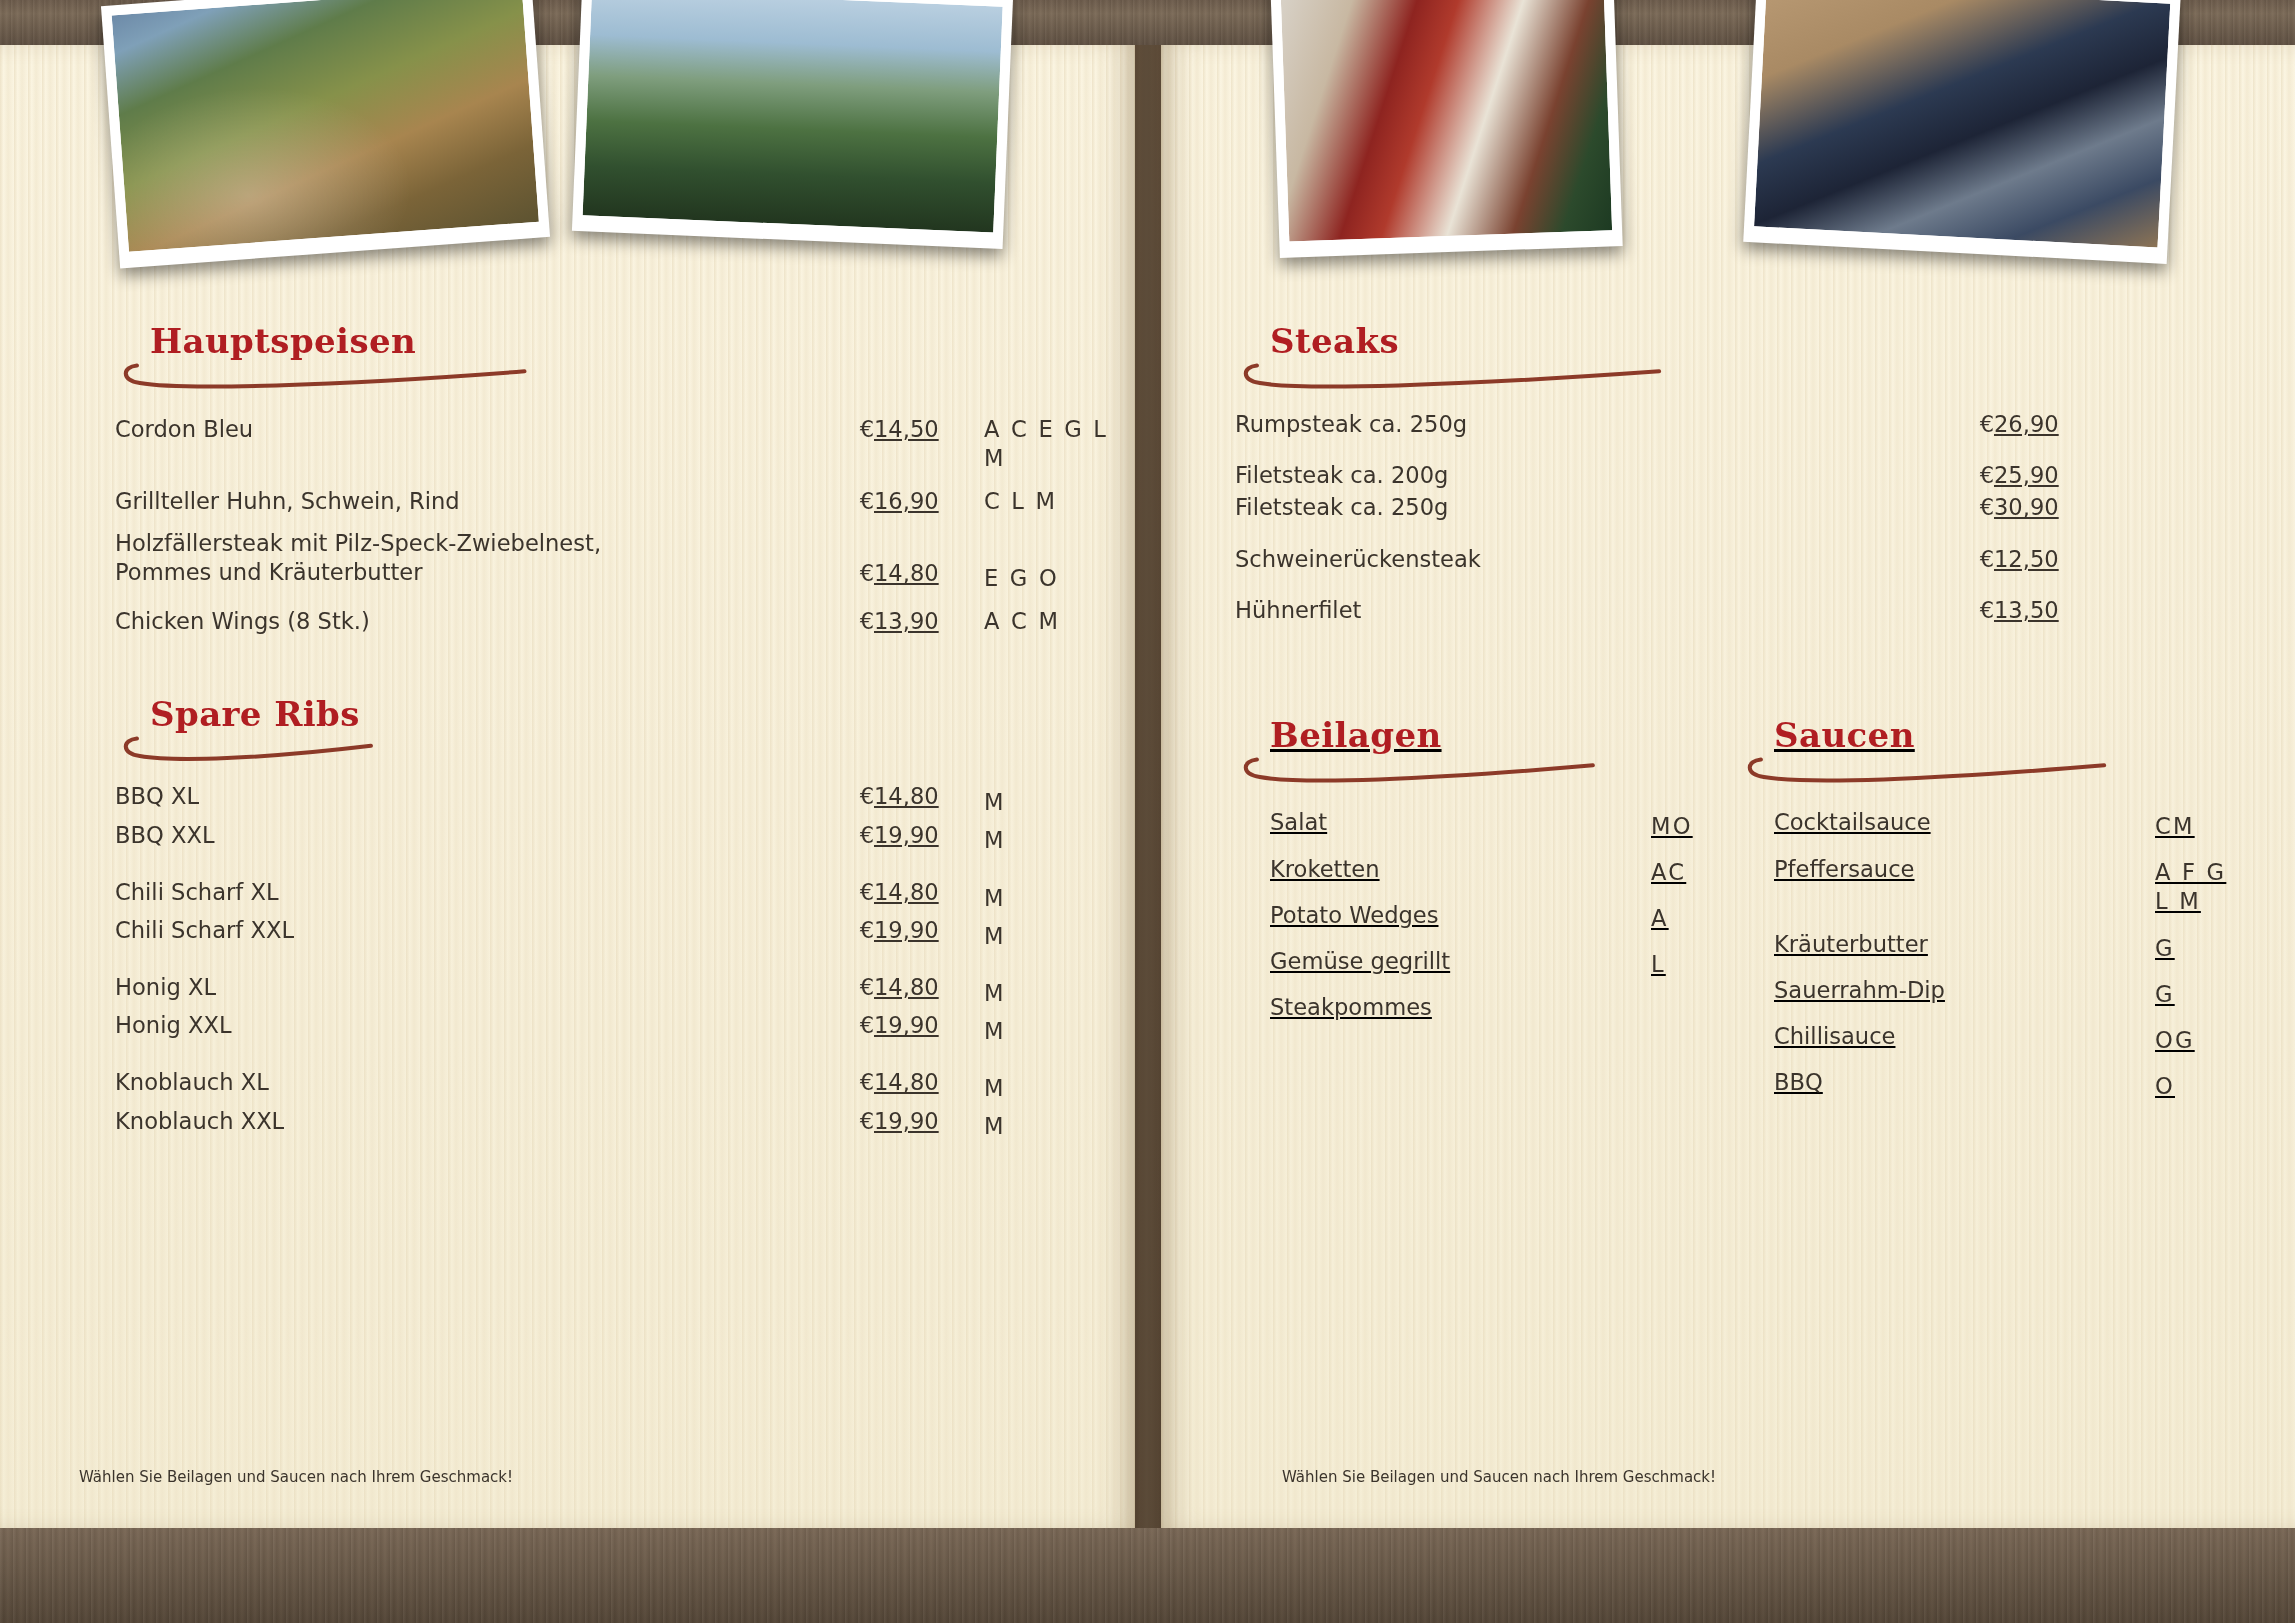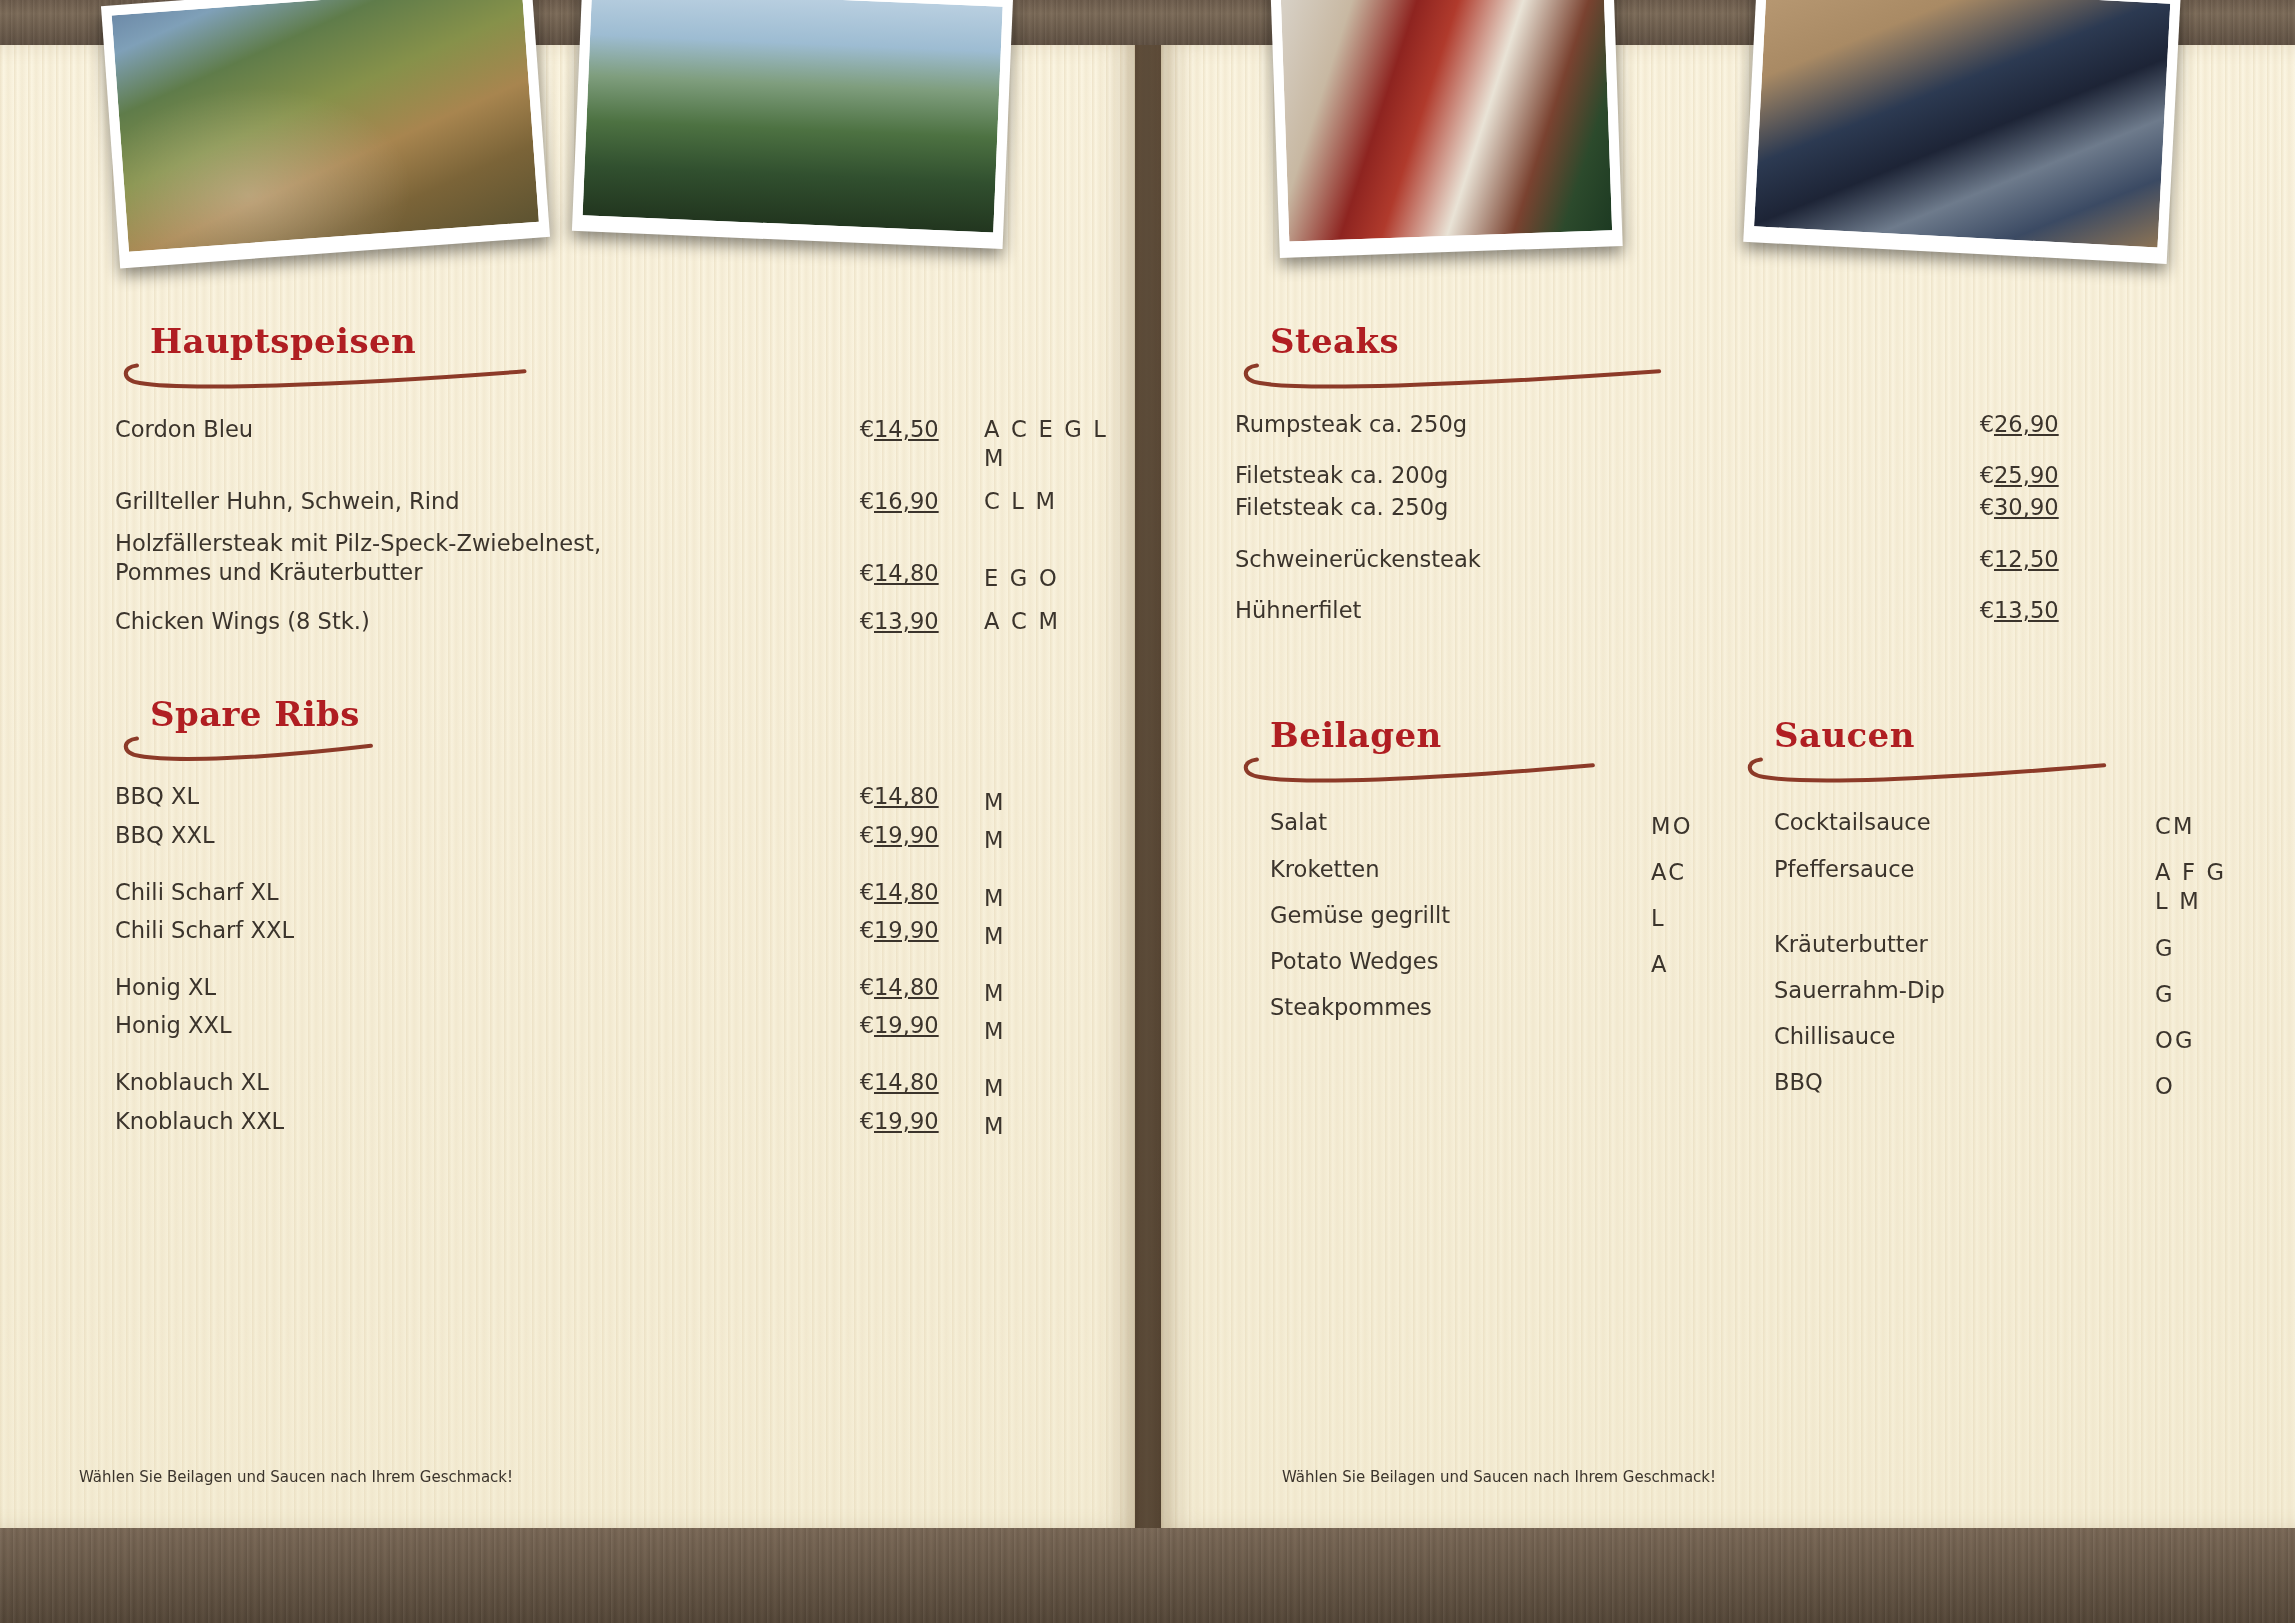--- a/index.html
+++ b/index.html
@@ -132,21 +132,21 @@
   td.name { padding-left: 35px; }
   td.cur  { width: 47px; text-align: right; padding-right: 8.8px; white-space: nowrap; }
   td.price{ width: 110px; text-align: left; white-space: nowrap; text-decoration: underline; }
   td.alg  { width: 139px; font-size: 14.6px; color: #5b5348; letter-spacing: 2.2px; padding-left: 16px; padding-top: 11.7px; }
 
   tr.tight td { padding-top: 1.5px; padding-bottom: 1.5px; }
   tr.gap td { height: 19px; padding: 0; }
 
   
   .two-col { display: flex; gap: 0; }
-  .two-col .sub { width: 50%; }
+  .two-col .sub { width: 50%; text-decoration: underline; }
   .sub table.items td.name { padding-left: 35px; }
   .sub table.items td.alg { width: 88px; padding-top: 10.2px; }
 
   .footnote {
     position: absolute;
     font-family: "DejaVu Sans", sans-serif;
     font-size: 15px;
     color: #3b342c;
     white-space: nowrap;
   }
@@ -359,26 +359,26 @@
           <tbody>
               <tr>
             <td class="name">Salat</td>
             <td class="alg">MO</td>
           </tr>
           <tr>
             <td class="name">Kroketten</td>
             <td class="alg">AC</td>
           </tr>
           <tr>
+            <td class="name">Potato Wedges</td>
+            <td class="alg">A</td>
+          </tr>
+          <tr>
             <td class="name">Gemüse gegrillt</td>
             <td class="alg">L</td>
-          </tr>
-          <tr>
-            <td class="name">Potato Wedges</td>
-            <td class="alg">A</td>
           </tr>
           <tr>
             <td class="name">Steakpommes</td>
             <td class="alg"></td>
           </tr>
         </tbody>
           </table>
       </div>
 
       <div class="sub">

